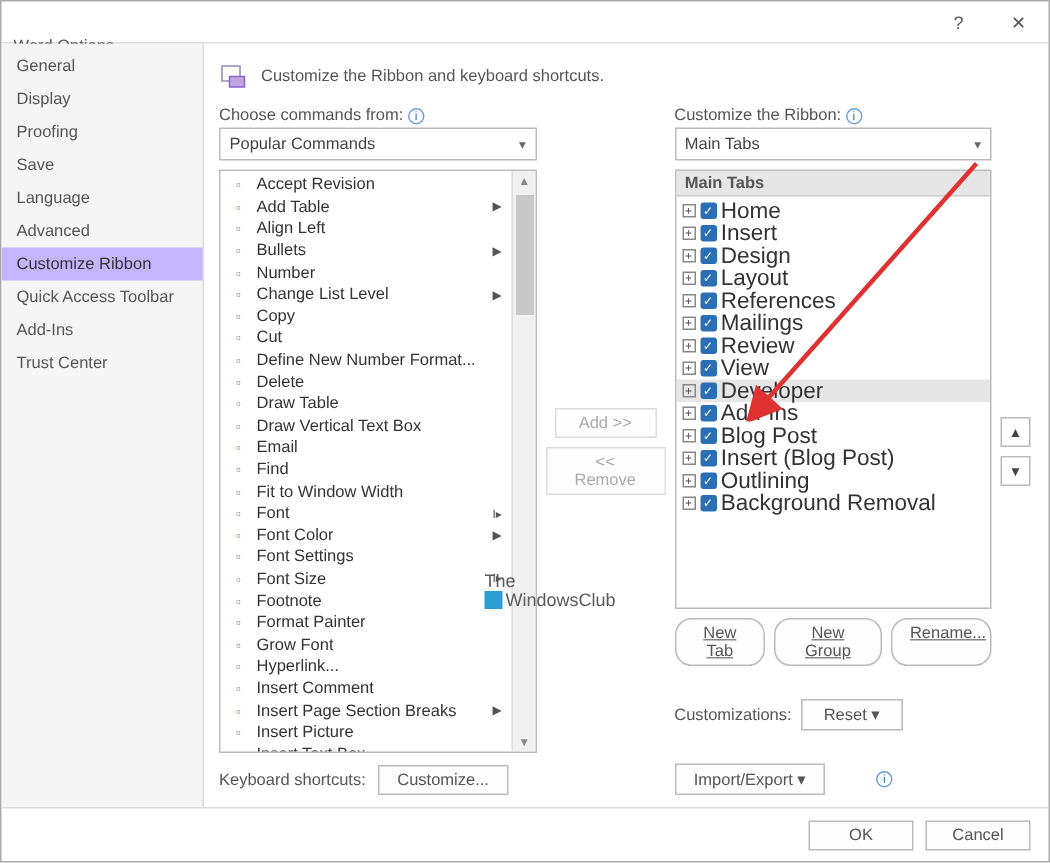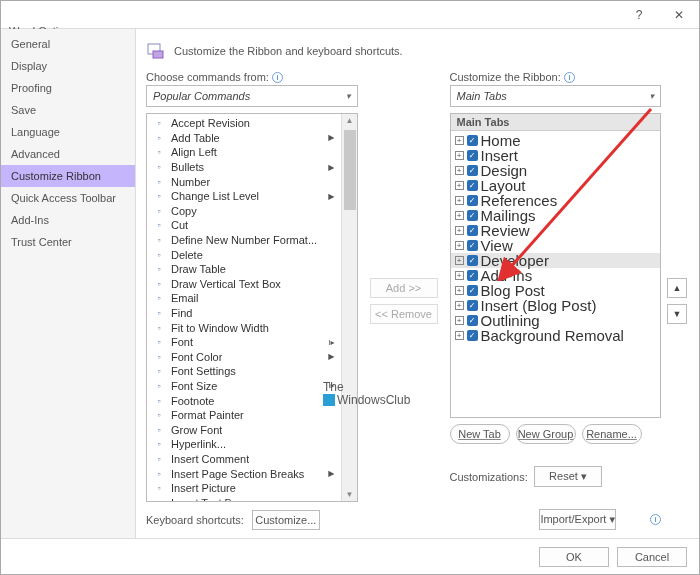--- a/index.html
+++ b/index.html
@@ -13,34 +13,34 @@
   .sidebar .navitem { padding: 5px 10px; color: #555; cursor: default; }
   .sidebar .navitem.selected { background: #c4b5fd; color: #333; }
   .main { flex: 1; padding: 8px 10px 8px 10px; display: flex; flex-direction: column; }
   .heading { display: flex; align-items: center; gap: 8px; height: 28px; }
   .heading .hicon { width: 20px; height: 20px; display: flex; align-items: center; justify-content: center; color: #8a63c7; }
   .heading .htxt { font-size: 11px; color: #555; }
   .cols { flex: 1; display: flex; gap: 6px; margin-top: 6px; overflow: hidden; }
   .col { flex: 1; display: flex; flex-direction: column; min-width: 0; }
   .lbl { font-size: 11px; color: #555; margin-bottom: 2px; display: flex; align-items: center; gap: 3px; }
   .info { display: inline-flex; width: 11px; height: 11px; border: 1px solid #6aa0d8; border-radius: 50%; font-size: 8px; color: #2a6fb5; align-items: center; justify-content: center; }
-  .combo { height: 22px; border: 1px solid #bbb; display: flex; align-items: center; padding: 0 6px; font-size: 11px; color: #444; position: relative; margin-bottom: 6px; font-style: italic; }
+  .combo { height: 22px; border: 1px solid #bbb; display: flex; align-items: center; padding: 0 6px; font-size: 11px; color: #444; position: relative; margin-bottom: 6px; }
   .combo .caret { margin-left: auto; font-size: 9px; color: #666; }
   .listbox { flex: 1; border: 1px solid #bbb; overflow: hidden; display: flex; }
   .listinner { flex: 1; overflow: hidden; padding: 2px 0; }
   .cmd { display: flex; align-items: center; height: 14.6px; padding: 0 4px; gap: 4px; }
   .cmd .ci { width: 16px; height: 13px; display: flex; align-items: center; justify-content: center; font-size: 9px; color: #6a8fb5; }
   .cmd .ctxt { font-size: 11px; color: #333; white-space: nowrap; overflow: hidden; text-overflow: ellipsis; }
   .cmd .tri { margin-left: auto; font-size: 8px; color: #555; padding-right: 2px; }
   .scrollbar { width: 16px; background: #f0f0f0; border-left: 1px solid #ddd; position: relative; }
   .scrollbar::before { content: "▲"; position: absolute; top: 2px; left: 4px; font-size: 8px; color: #888; }
   .scrollbar::after { content: "▼"; position: absolute; bottom: 2px; left: 4px; font-size: 8px; color: #888; }
   .scrollthumb { position: absolute; top: 16px; left: 2px; width: 12px; height: 80px; background: #c8c8c8; }
   .midcol { width: 80px; display: flex; flex-direction: column; justify-content: center; gap: 6px; align-items: center; }
-  .btn { border: 1px solid #bbb; background: #fdfdfd; padding: 3px 0; font-size: 11px; color: #555; min-width: 68px; text-align: center; }
+  .btn { border: 1px solid #bbb; background: #fdfdfd; padding: 3px 12px; font-size: 11px; color: #555; min-width: 68px; text-align: center; }
   .btn.disabled { color: #aaa; border-color: #ddd; }
   .rightlist .grouphdr { background: #e6e6e6; padding: 2px 6px; font-size: 11px; font-weight: 600; color: #555; border-bottom: 1px solid #ccc; }
   .tab { display: flex; align-items: center; height: 15px; padding: 0 4px; gap: 3px; }
   .tab.selected { background: #e6e6e6; }
   .tab .exp { width: 9px; height: 9px; border: 1px solid #888; font-size: 8px; line-height: 7px; text-align: center; color: #555; }
   .tab .chk { width: 11px; height: 11px; background: #2a6fb5; color: #fff; font-size: 8px; display: flex; align-items: center; justify-content: center; border-radius: 2px; }
   .tab .ttxt { font-size: 15px; color: #333; }
   .sidebtns { width: 22px; display: flex; flex-direction: column; gap: 6px; justify-content: center; }
   .sbtn { width: 20px; height: 20px; border: 1px solid #bbb; display: flex; align-items: center; justify-content: center; font-size: 9px; color: #444; }
   .belowright { display: flex; gap: 6px; margin-top: 6px; justify-content: flex-start; }
@@ -321,21 +321,21 @@
           </div>
           <div class="belowright">
             <span class="btn" style="text-decoration: underline; text-decoration-color:#888;">New Tab</span>
             <span class="btn" style="text-decoration: underline; text-decoration-color:#888;">New Group</span>
             <span class="btn" style="text-decoration: underline; text-decoration-color:#888;">Rename...</span>
           </div>
           <div class="custrow">
             <span>Customizations:</span>
             <span class="btn">Reset ▾</span>
           </div>
-          <div class="custrow" style="justify-content:flex-end;gap:34px;">
+          <div class="custrow" style="gap:34px;">
             <span class="btn">Import/Export ▾</span>
             <span class="info">i</span>
           </div>
         </div>
 
         <div class="sidebtns">
           <div class="sbtn">▲</div>
           <div class="sbtn">▼</div>
         </div>
 

